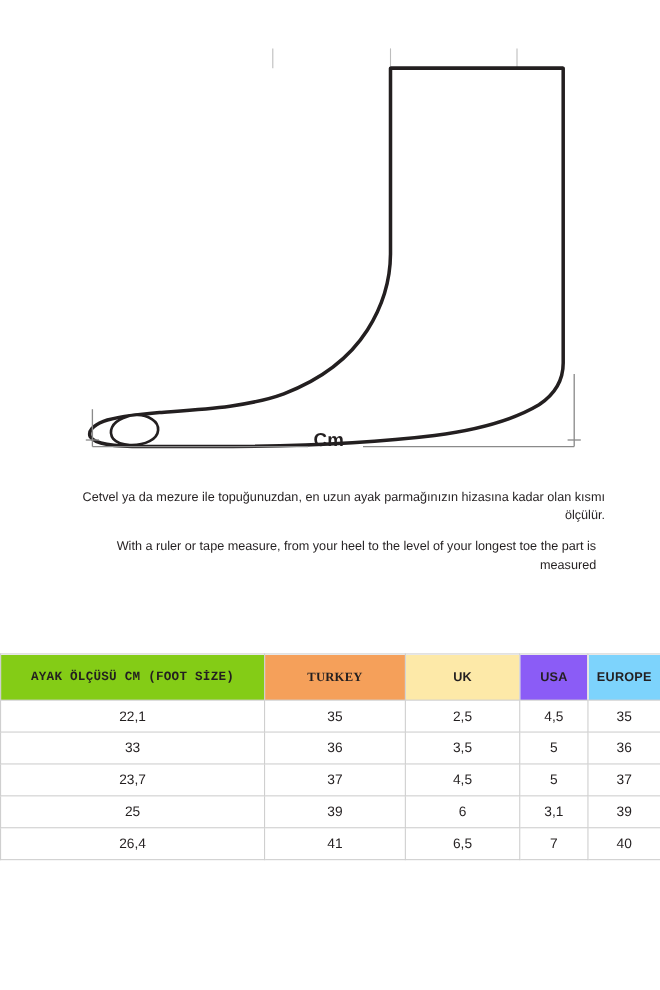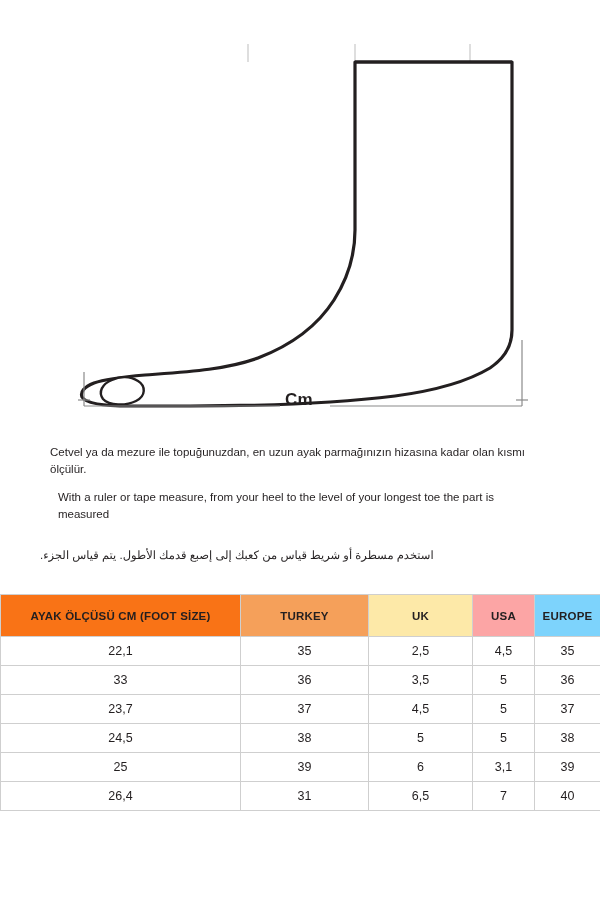--- a/index.html
+++ b/index.html
@@ -37,21 +37,21 @@
     top: 390px;
     font-size: 17px;
     font-weight: 700;
     letter-spacing: 0.3px;
     color: #231f20;
   }
 
   
   .instructions {
     padding: 8px 40px 0 40px;
-    text-align: left;
+    text-align: right;
   }
   .inst-tr {
     font-size: 11.5px;
     line-height: 1.45;
     color: #231f20;
     margin: 6px 0 0 0;
     padding: 0 10px;
   }
   .inst-en {
     font-size: 11.5px;
@@ -97,24 +97,24 @@
     font-size: 11.5px;
     height: 42px;
     letter-spacing: 0.2px;
   }
   .col-foot { width: 240px; }
   .col-turkey { width: 128px; }
   .col-uk { width: 104px; }
   .col-usa { width: 62px; }
   .col-europe { width: 66px; }
 
-  thead th.h-foot   { background: #f97316; }
-  thead th.h-turkey { background: #f5a05a; }
+  thead th.h-foot   { background: #84cc16; font-family: Liberation Mono, monospace; }
+  thead th.h-turkey { background: #f5a05a; font-family: Liberation Serif, serif; }
   thead th.h-uk     { background: #fde9a8; }
-  thead th.h-usa    { background: #fca5a5; }
+  thead th.h-usa    { background: #8b5cf6; }
   thead th.h-europe { background: #7dd3fc; }
 
   tbody td { background: #ffffff; }
   tbody td.c-foot { }
 </style>
 </head>
 <body>
 
 <div class="page">
 
@@ -155,21 +155,20 @@
         <line x1="78" y1="400" x2="90" y2="400"></line>
         <line x1="516" y1="400" x2="528" y2="400"></line>
       </g>
     </svg>
     <div class="cm-label">Cm</div>
   </div>
 
   <div class="instructions">
     <p class="inst-tr">Cetvel ya da mezure ile topuğunuzdan, en uzun ayak parmağınızın hizasına kadar olan kısmı ölçülür.</p>
     <p class="inst-en">With a ruler or tape measure, from your heel to the level of your longest toe the part is measured</p>
-    <p class="inst-ar">استخدم مسطرة أو شريط قياس من كعبك إلى إصبع قدمك الأطول.  يتم قياس الجزء.</p>
   </div>
 
   <div class="table-wrap">
     <table class="size-table">
       <colgroup>
         <col class="col-foot">
           <col class="col-turkey">
           <col class="col-uk">
           <col class="col-usa">
           <col class="col-europe">
@@ -199,36 +198,29 @@
           <td>36</td>
         </tr>
         <tr>
           <td class="c-foot">23,7</td>
           <td>37</td>
           <td>4,5</td>
           <td>5</td>
           <td>37</td>
         </tr>
         <tr>
-          <td class="c-foot">24,5</td>
-          <td>38</td>
-          <td>5</td>
-          <td>5</td>
-          <td>38</td>
-        </tr>
-        <tr>
           <td class="c-foot">25</td>
           <td>39</td>
           <td>6</td>
           <td>3,1</td>
           <td>39</td>
         </tr>
         <tr>
           <td class="c-foot">26,4</td>
-          <td>31</td>
+          <td>41</td>
           <td>6,5</td>
           <td>7</td>
           <td>40</td>
         </tr>
       </tbody>
     </table>
   </div>
 
 </div>
 

